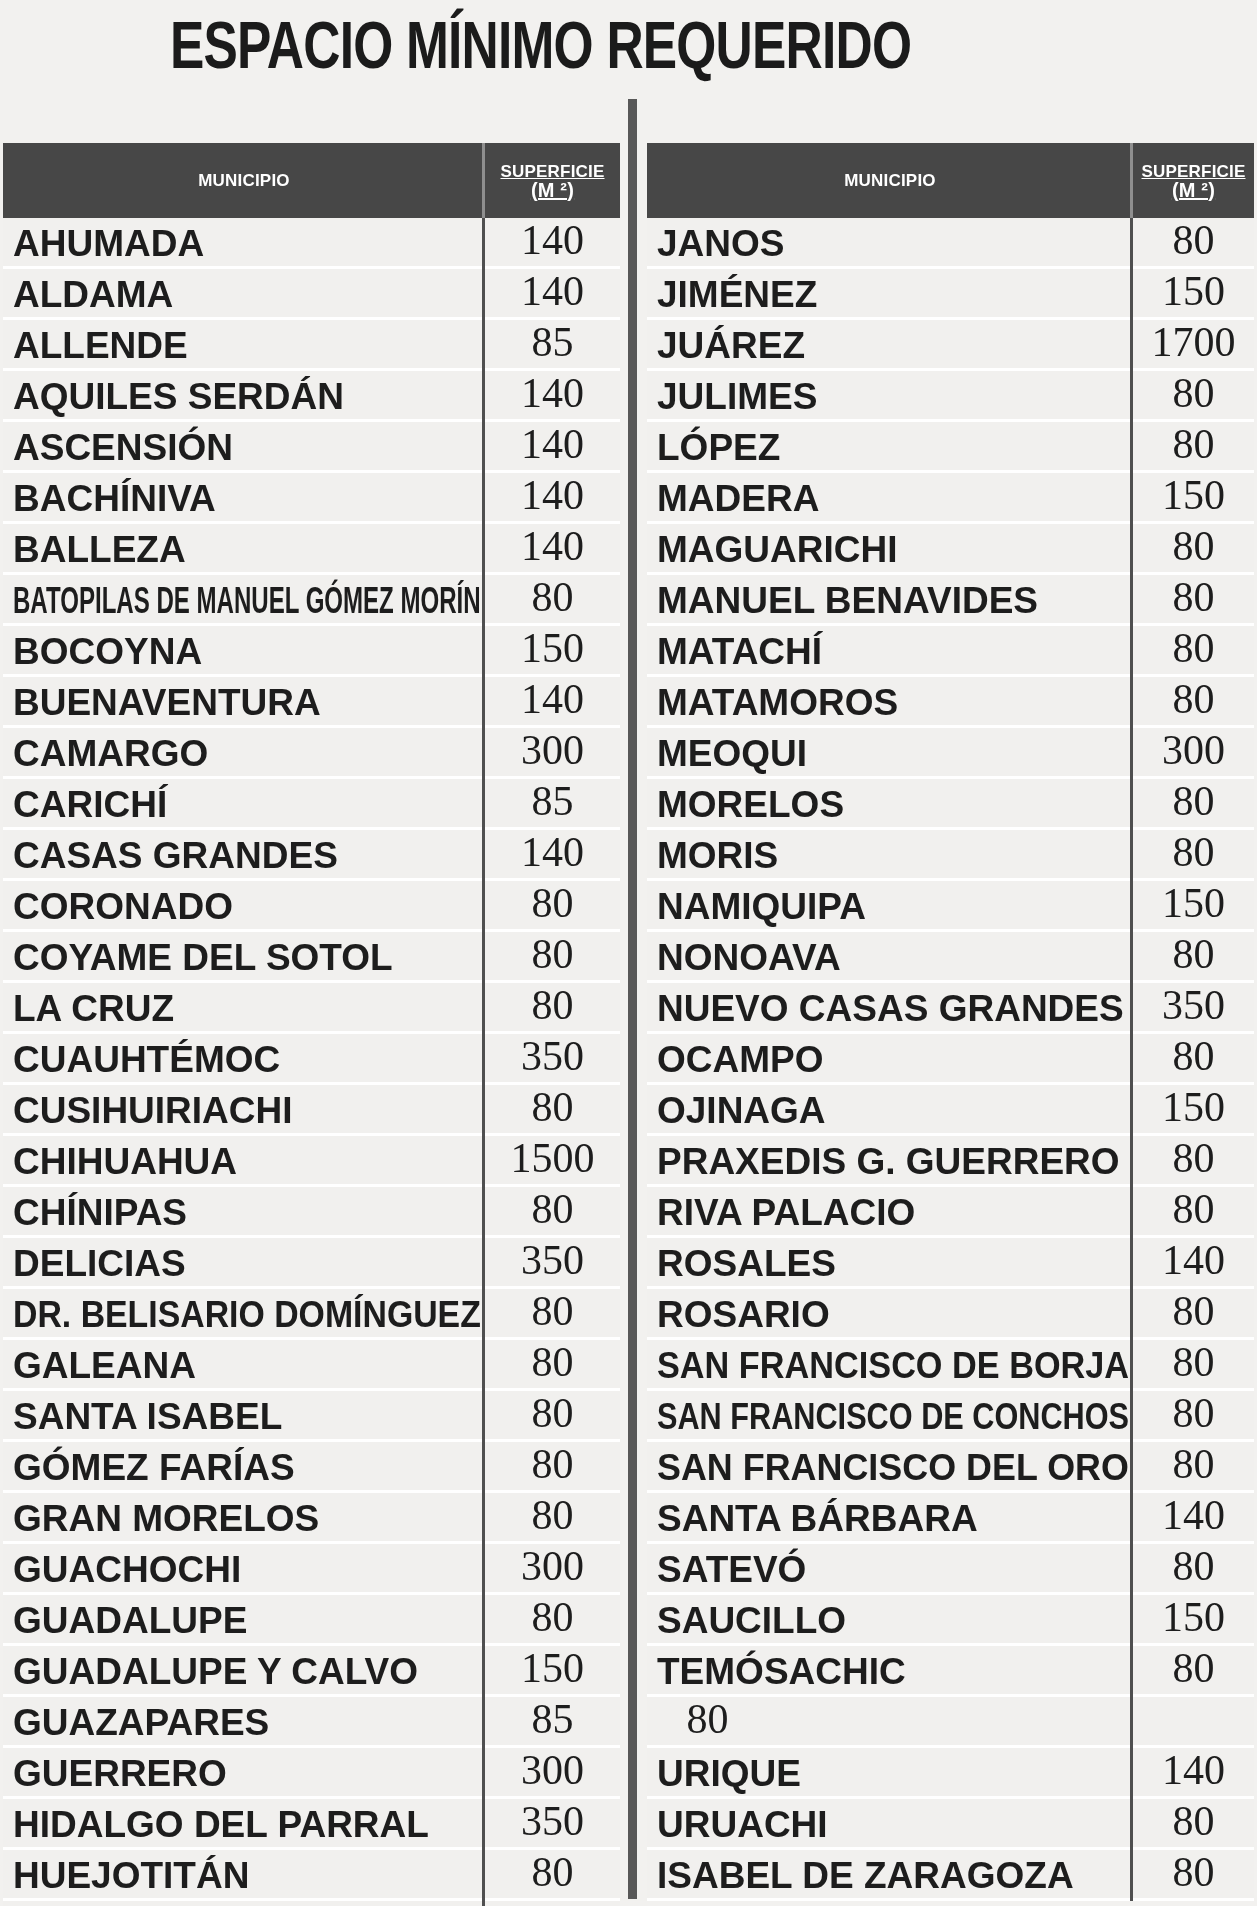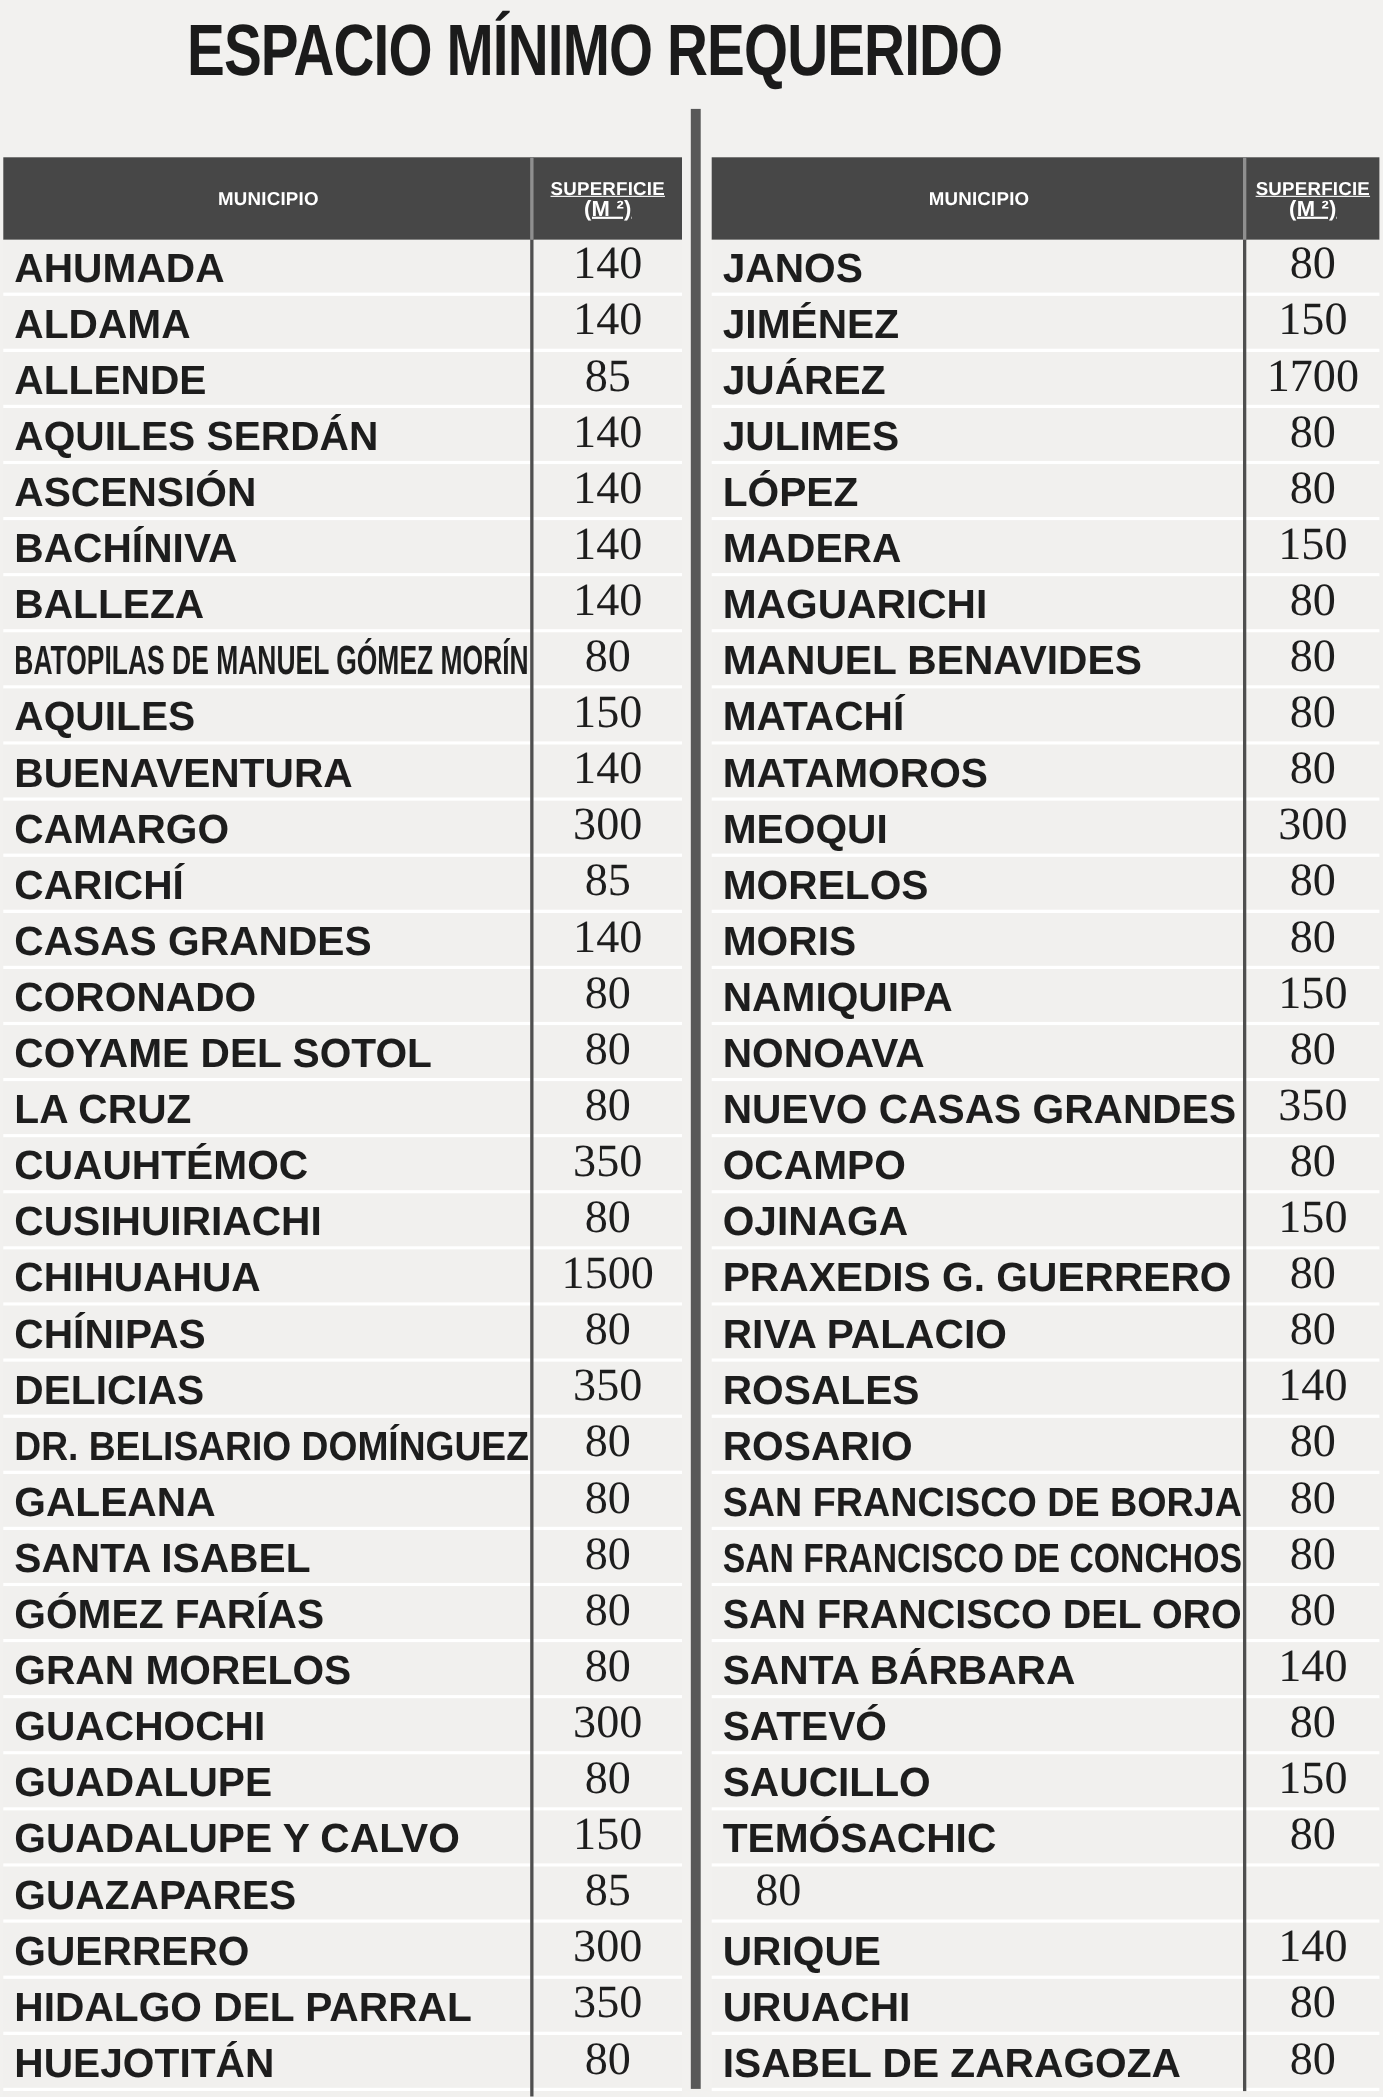--- a/index.html
+++ b/index.html
@@ -200,21 +200,21 @@
           <div class="cell muni">
             <span class="muni-text" style="transform: scaleX(0.65);">BATOPILAS DE MANUEL GÓMEZ MORÍN</span>
           </div>
           <div class="cell sup">
             <span class="sup-text">80</span>
           </div>
         </div>
 
         <div class="row">
           <div class="cell muni">
-            <span class="muni-text">AQUILES</span>
+            <span class="muni-text">BOCOYNA</span>
           </div>
           <div class="cell sup">
             <span class="sup-text">150</span>
           </div>
         </div>
 
         <div class="row">
           <div class="cell muni">
             <span class="muni-text">BUENAVENTURA</span>
           </div>

